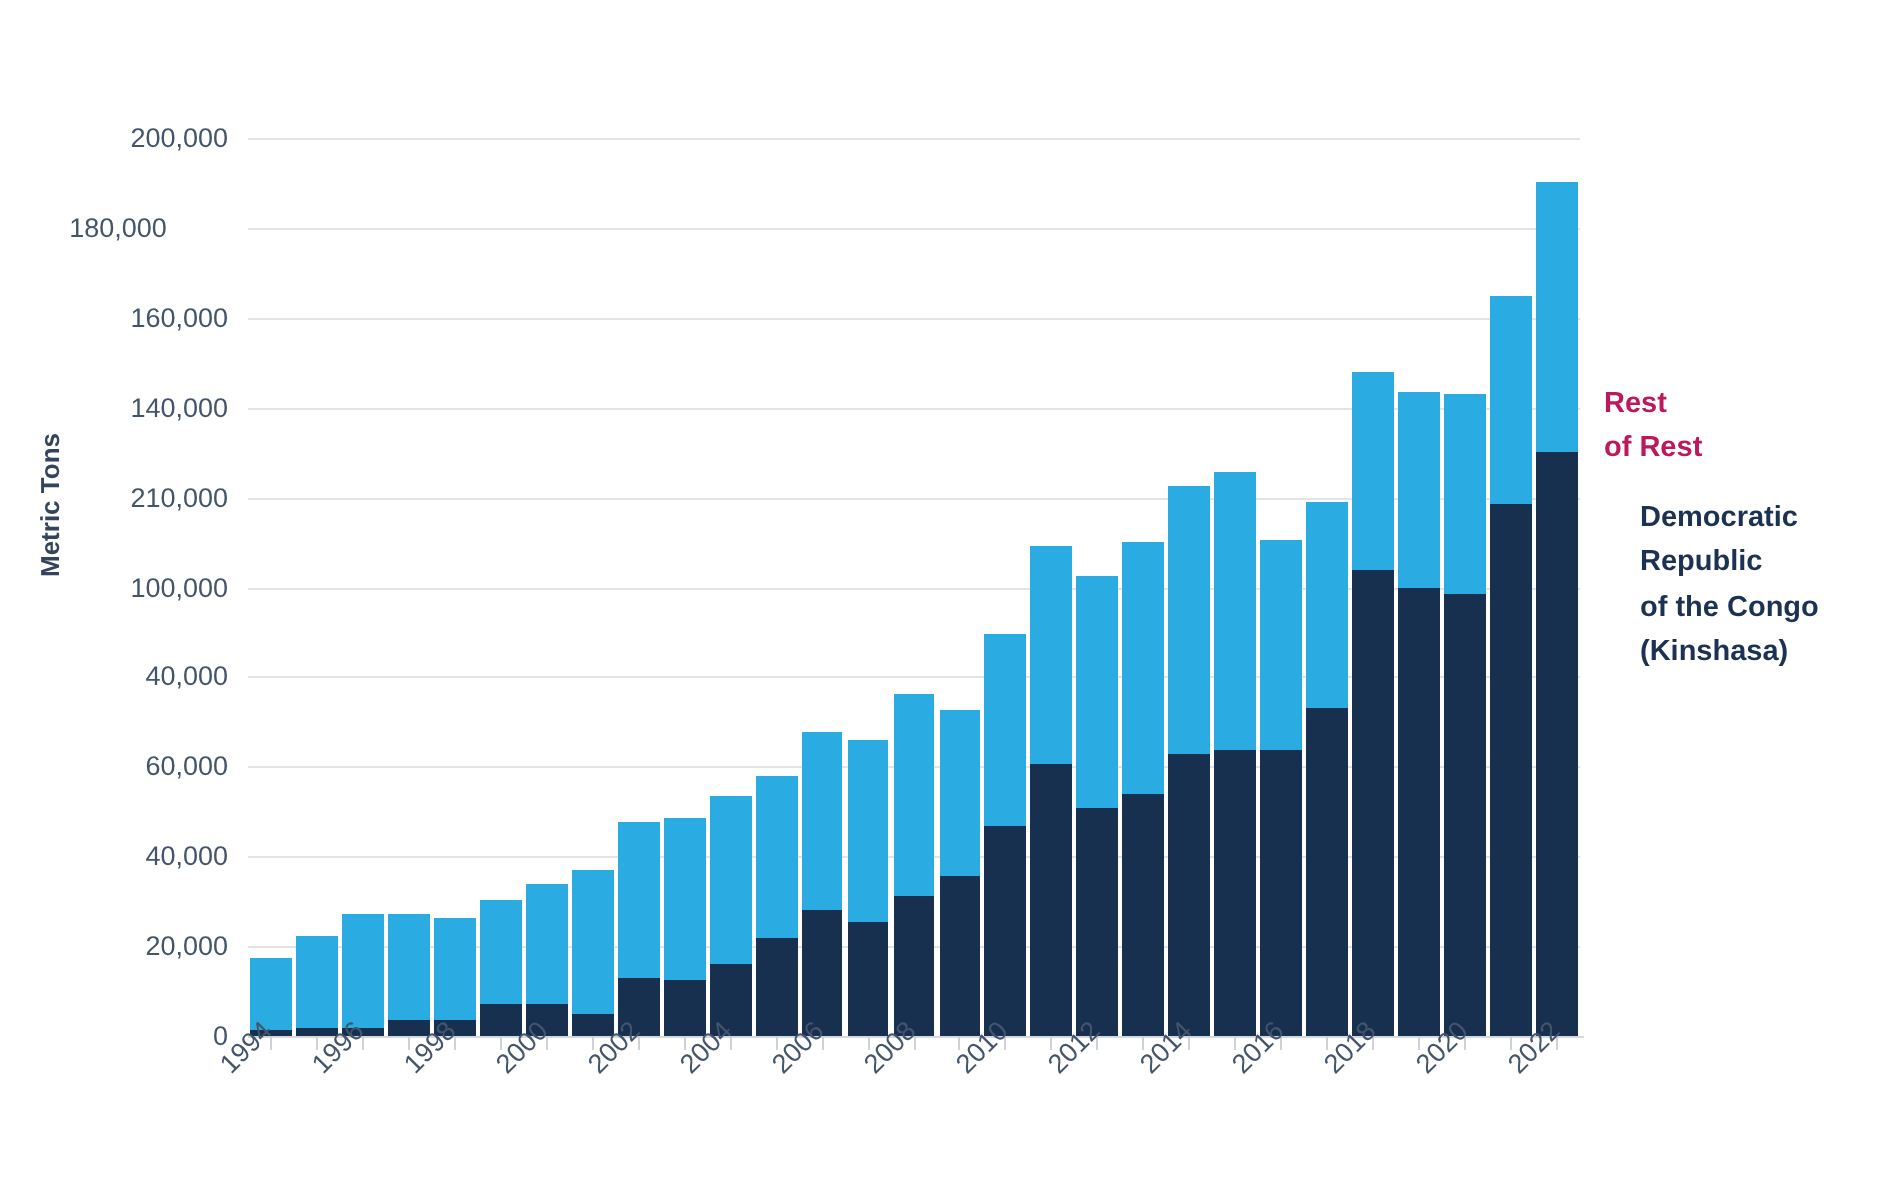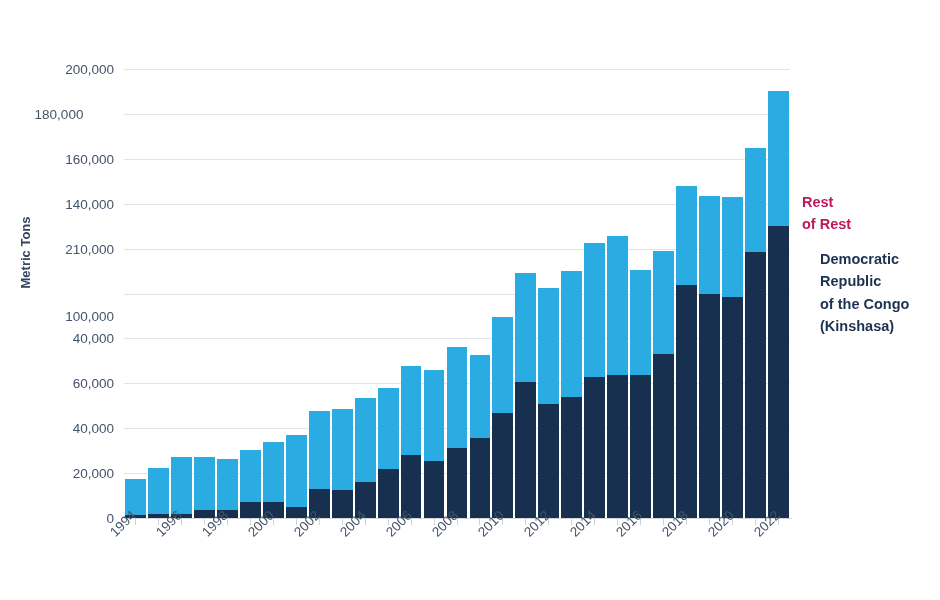--- a/index.html
+++ b/index.html
@@ -120,21 +120,21 @@
 
 
   <div id="y-axis-title">Metric Tons</div>
 
   <div id="y-tick-labels">
       <div class="ytick-label" style="top: 0px;">200,000</div>
       <div class="ytick-label" style="top: 44.9px; text-align: center;">180,000</div>
       <div class="ytick-label" style="top: 89.8px;">160,000</div>
       <div class="ytick-label" style="top: 134.7px;">140,000</div>
       <div class="ytick-label" style="top: 179.6px;">210,000</div>
-      <div class="ytick-label" style="top: 224.5px; margin-top: 22px;">100,000</div>
+      <div class="ytick-label" style="top: 224.5px;">100,000</div>
       <div class="ytick-label" style="top: 269.4px;">40,000</div>
       <div class="ytick-label" style="top: 314.3px;">60,000</div>
       <div class="ytick-label" style="top: 359.2px;">40,000</div>
       <div class="ytick-label" style="top: 404.1px;">20,000</div>
       <div class="ytick-label" style="top: 449px;">0</div>
     </div>
 
   <div id="plot-area">
     <div id="gridlines">
         <div class="gridline" style="top: 0px;"></div>

